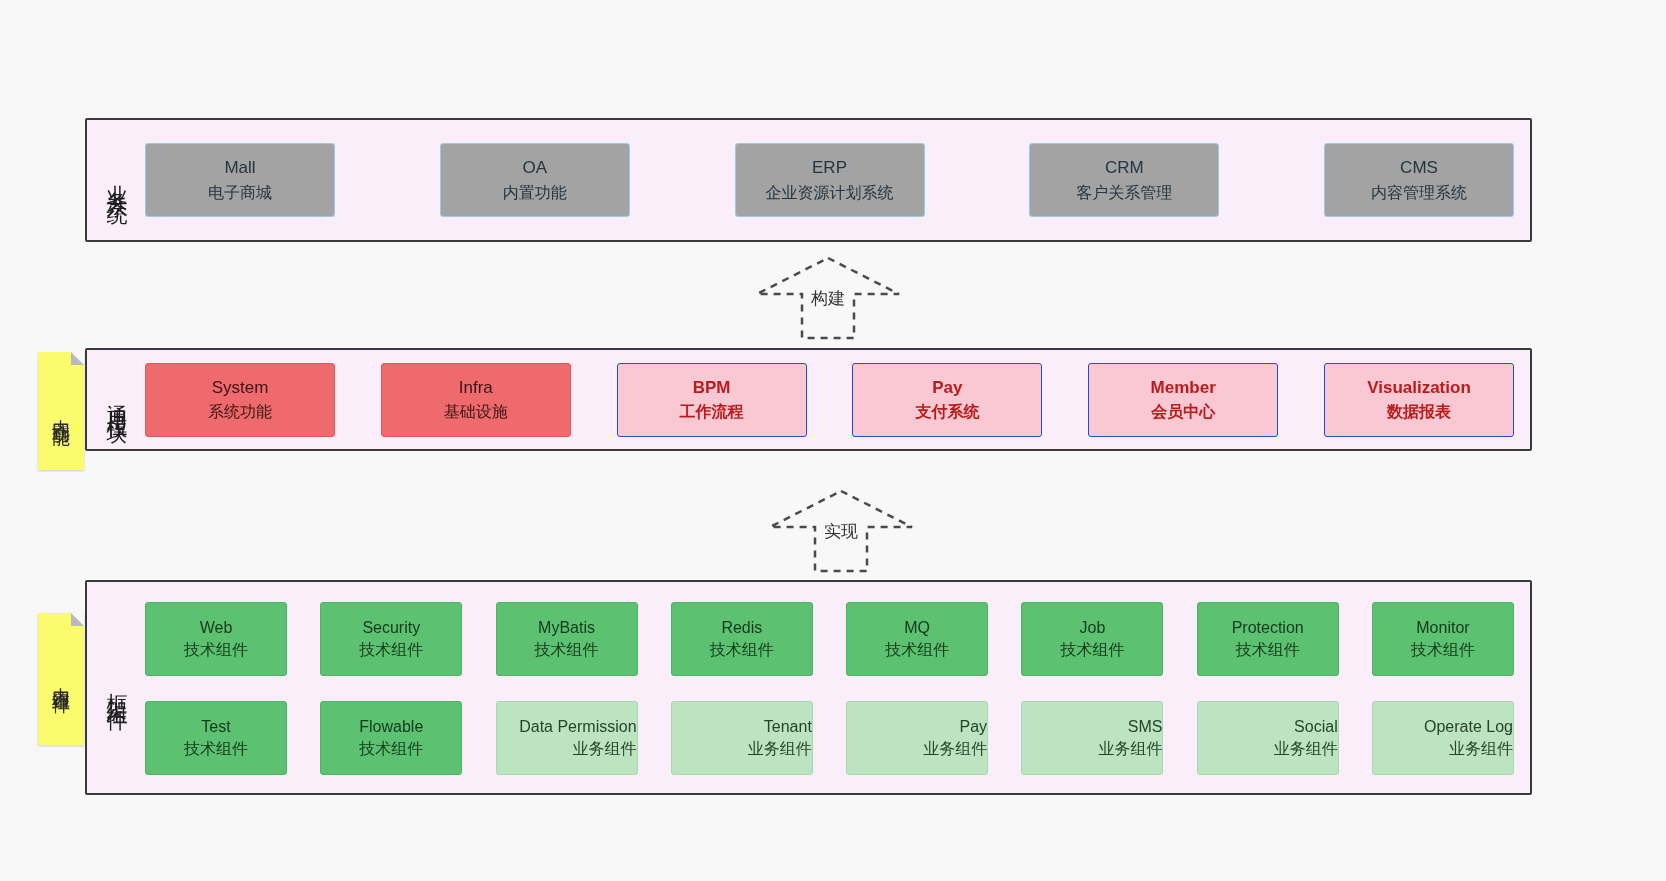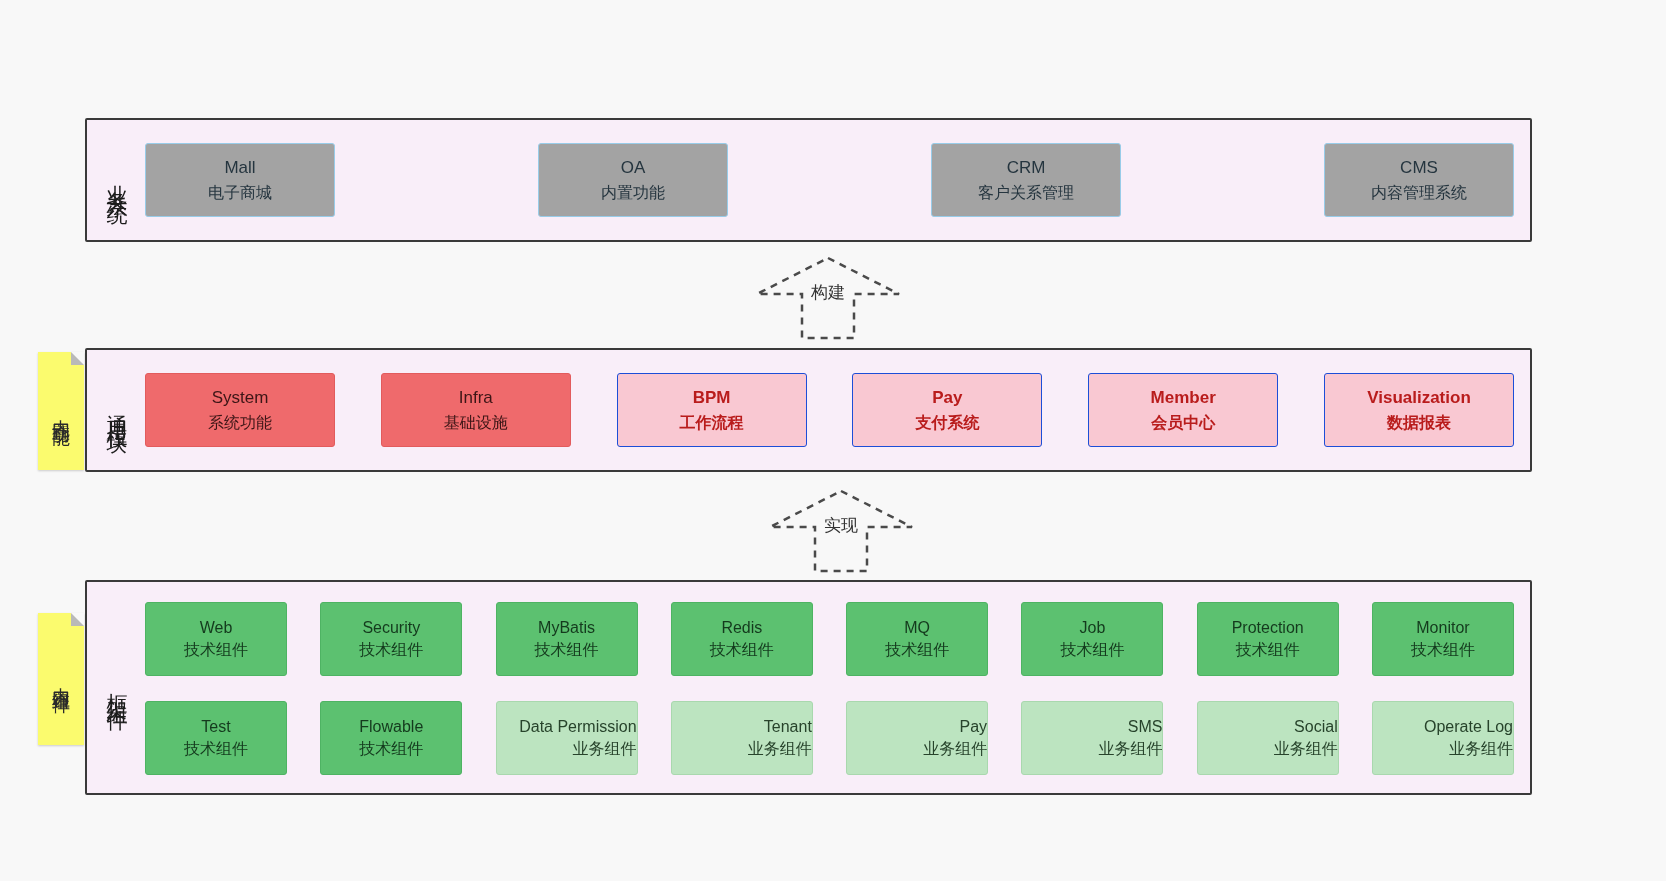--- a/index.html
+++ b/index.html
@@ -15,21 +15,21 @@
   }
   .layer {
     position: absolute;
     left: 85px;
     width: 1447px;
     background: #f9eef9;
     border: 2px solid #3a3a3a;
     border-radius: 2px;
   }
   .layer-business  { top: 118px; height: 124px; }
-  .layer-common    { top: 348px; height: 124px; }
+  .layer-common    { top: 348px; height: 103px; }
   .layer-framework { top: 580px; height: 215px; }
 
   .vlabel {
     position: absolute;
     left: 16px;
     top: 50%;
     transform: translateY(-50%);
     writing-mode: vertical-rl;
     text-orientation: upright;
     font-size: 21px;
@@ -114,21 +114,21 @@
     position: absolute;
     width: 150px;
     height: 90px;
   }
   .arrow-build     { left: 753px; top: 254px; }
   .arrow-implement { left: 766px; top: 487px; }
   .arrow svg { display: block; width: 150px; height: 90px; }
   .arrow .alabel {
     position: absolute;
     left: 50%;
-    top: 38px;
+    top: 44px;
     transform: translate(-50%, -50%);
     background: #f8f8f8;
     padding: 2px 5px;
     font-size: 17px;
     color: #333;
     white-space: nowrap;
   }
 </style>
 </head>
 <body>
@@ -140,20 +140,24 @@
     <div class="boxes-row">
       <div class="box blue">
         <span class="bname">Mall</span>
         <span class="bdesc">电子商城</span>
       </div>
       <div class="box blue">
         <span class="bname">OA</span>
         <span class="bdesc">内置功能</span>
       </div>
       <div class="box blue">
+        <span class="bname">ERP</span>
+        <span class="bdesc">企业资源计划系统</span>
+      </div>
+      <div class="box blue">
         <span class="bname">CRM</span>
         <span class="bdesc">客户关系管理</span>
       </div>
       <div class="box blue">
         <span class="bname">CMS</span>
         <span class="bdesc">内容管理系统</span>
       </div>
     </div>
   </div>
 

